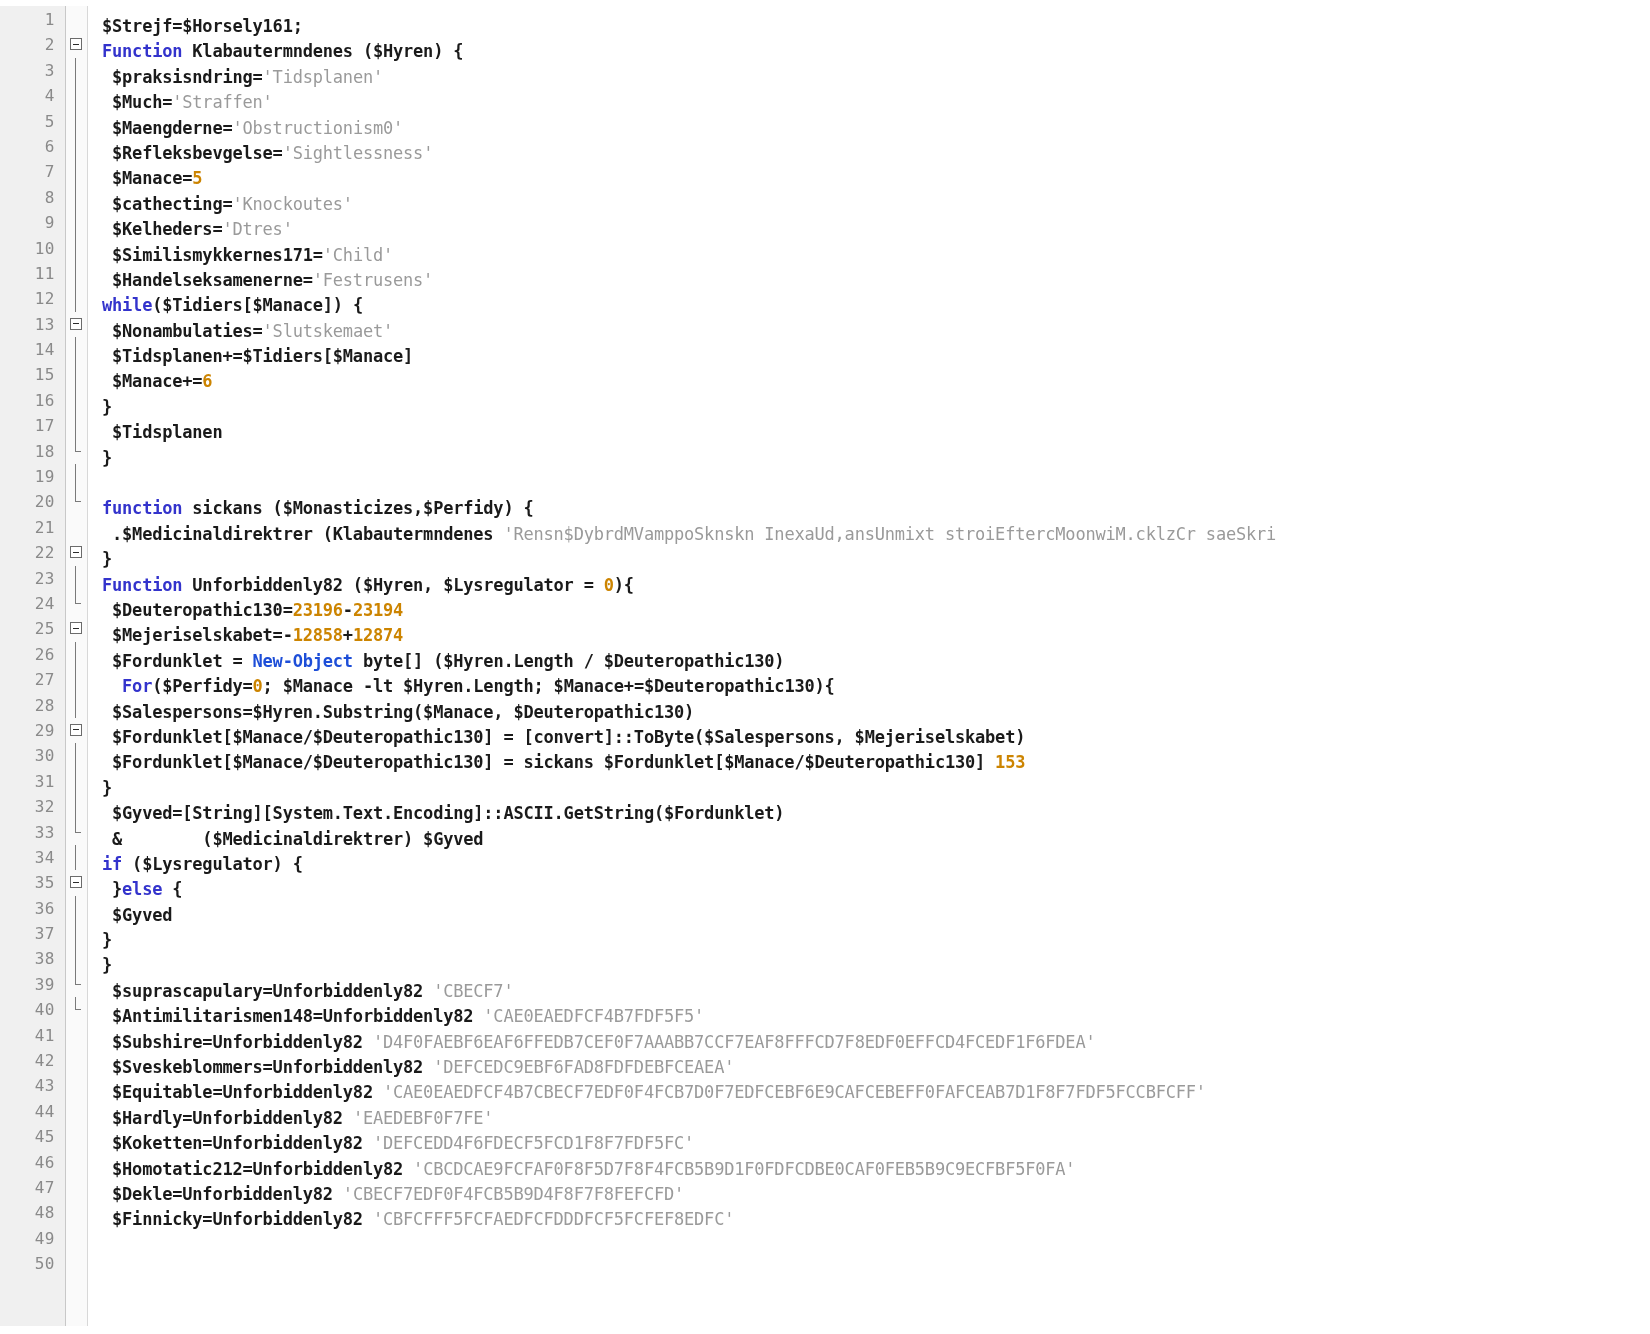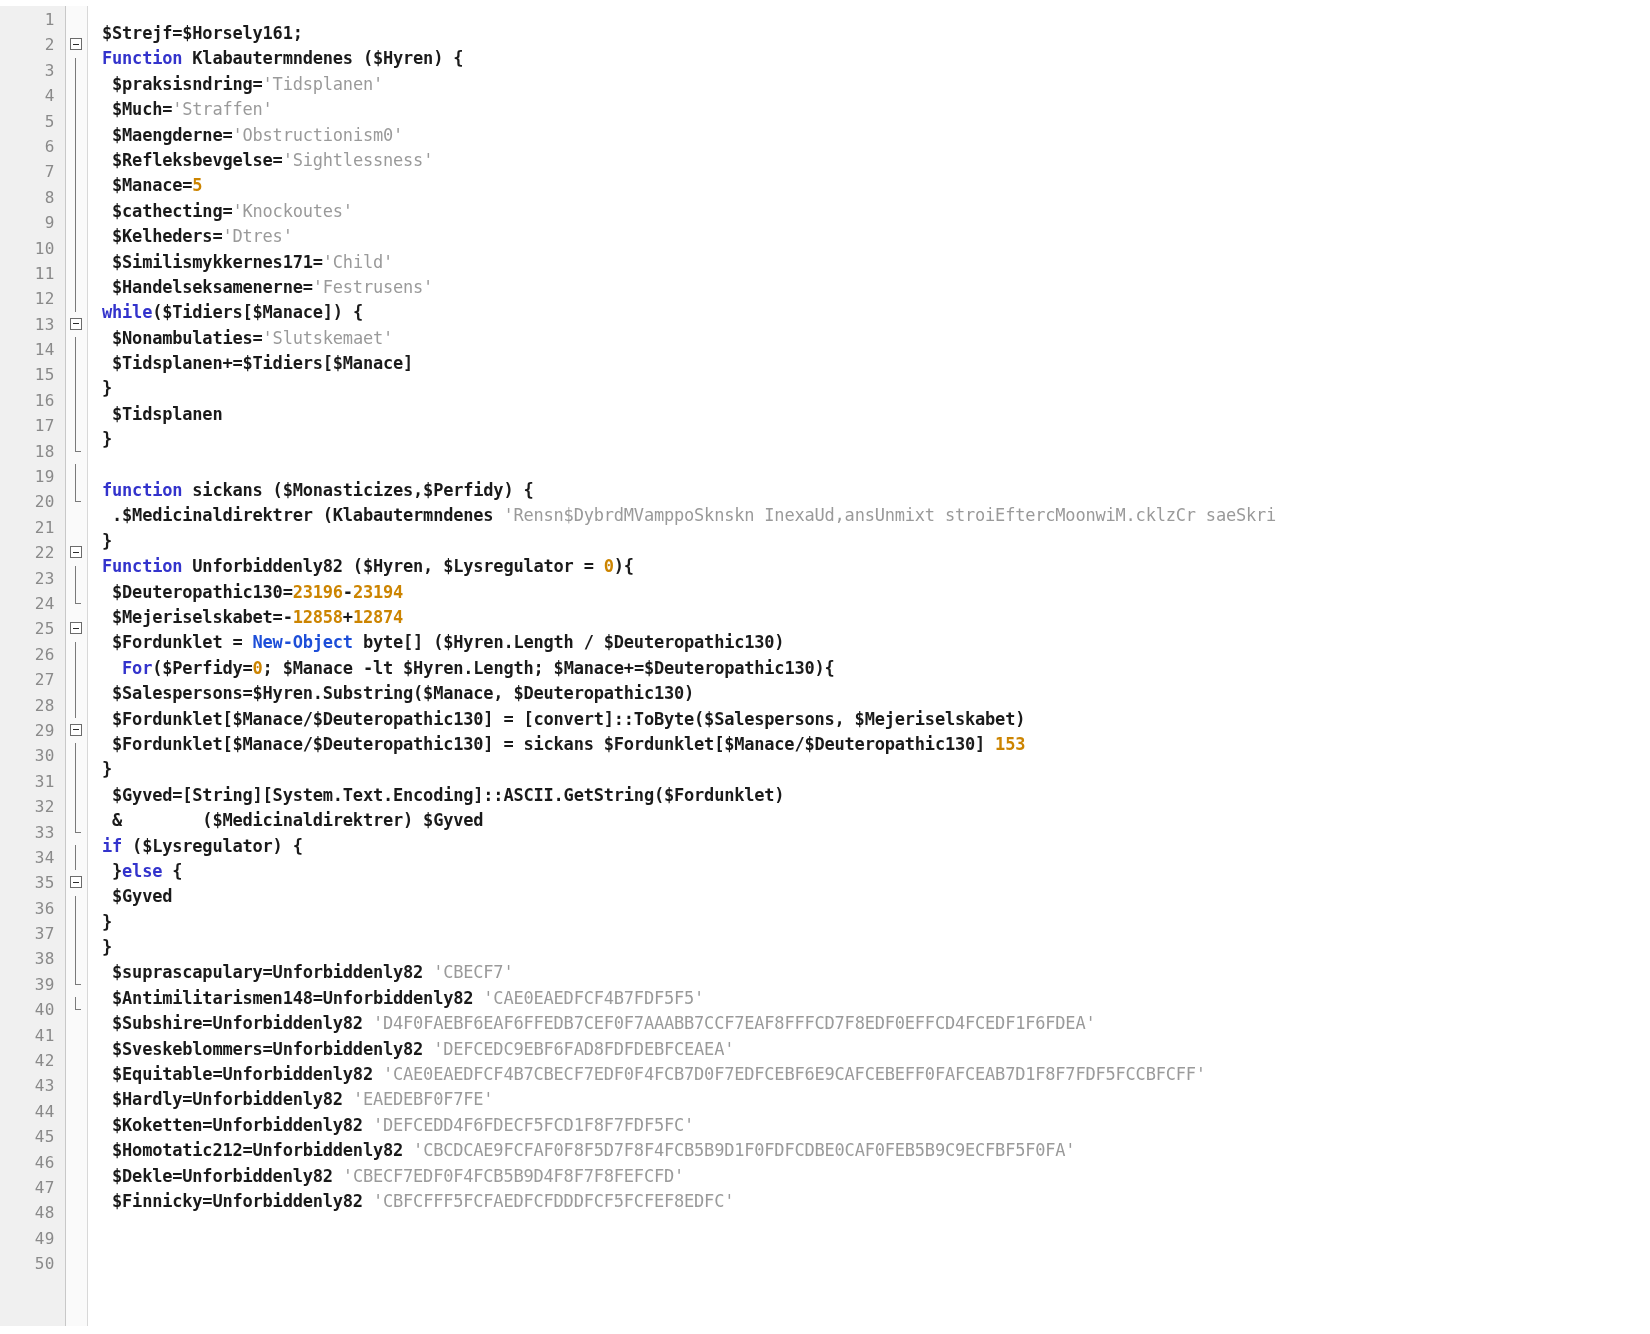--- a/index.html
+++ b/index.html
@@ -106,21 +106,21 @@
     width: 6px;
     height: 1px;
     background: #7a7a7a;
   }
 
   
   .code-area {
     flex: 1;
     position: relative;
     background: #ffffff;
-    padding-top: 21px;
+    padding-top: 14px;
     overflow: hidden;
   }
   .code-row {
     height: 25.4px;
     line-height: 25.4px;
     white-space: pre;
     font-family: "DejaVu Sans Mono", "Liberation Mono", monospace;
     font-size: 17px;
     font-weight: bold;
     color: #1a1a1a;
@@ -351,20 +351,21 @@
       <div class="code-row"><span class="plain"> $Maengderne=</span><span class="str">'Obstructionism0'</span></div>
       <div class="code-row"><span class="plain"> $Refleksbevgelse=</span><span class="str">'Sightlessness'</span></div>
       <div class="code-row"><span class="plain"> $Manace=</span><span class="num">5</span></div>
       <div class="code-row"><span class="plain"> $cathecting=</span><span class="str">'Knockoutes'</span></div>
       <div class="code-row"><span class="plain"> $Kelheders=</span><span class="str">'Dtres'</span></div>
       <div class="code-row"><span class="plain"> $Similismykkernes171=</span><span class="str">'Child'</span></div>
       <div class="code-row"><span class="plain"> $Handelseksamenerne=</span><span class="str">'Festrusens'</span></div>
       <div class="code-row"><span class="kw">while</span><span class="plain">($Tidiers[$Manace]) {</span></div>
       <div class="code-row"><span class="plain"> $Nonambulaties=</span><span class="str">'Slutskemaet'</span></div>
       <div class="code-row"><span class="plain"> $Tidsplanen+=$Tidiers[$Manace]</span></div>
+      <div class="code-row"><span class="plain"> $Manace+=</span><span class="num">6</span></div>
       <div class="code-row"><span class="plain">}</span></div>
       <div class="code-row"><span class="plain"> $Tidsplanen</span></div>
       <div class="code-row"><span class="plain">}</span></div>
       <div class="code-row"><span class="plain"></span></div>
       <div class="code-row"><span class="kw">function</span><span class="plain"> sickans ($Monasticizes,$Perfidy) {</span></div>
       <div class="code-row"><span class="plain"> .$Medicinaldirektrer (Klabautermndenes </span><span class="str">'Rensn$DybrdMVamppoSknskn InexaUd,ansUnmixt stroiEftercMoonwiM.cklzCr saeSkri</span></div>
       <div class="code-row"><span class="plain">}</span></div>
       <div class="code-row"><span class="kw">Function</span><span class="plain"> Unforbiddenly82 ($Hyren, $Lysregulator = </span><span class="num">0</span><span class="plain">){</span></div>
       <div class="code-row"><span class="plain"> $Deuteropathic130=</span><span class="num">23196</span><span class="plain">-</span><span class="num">23194</span></div>
       <div class="code-row"><span class="plain"> $Mejeriselskabet=-</span><span class="num">12858</span><span class="plain">+</span><span class="num">12874</span></div>

